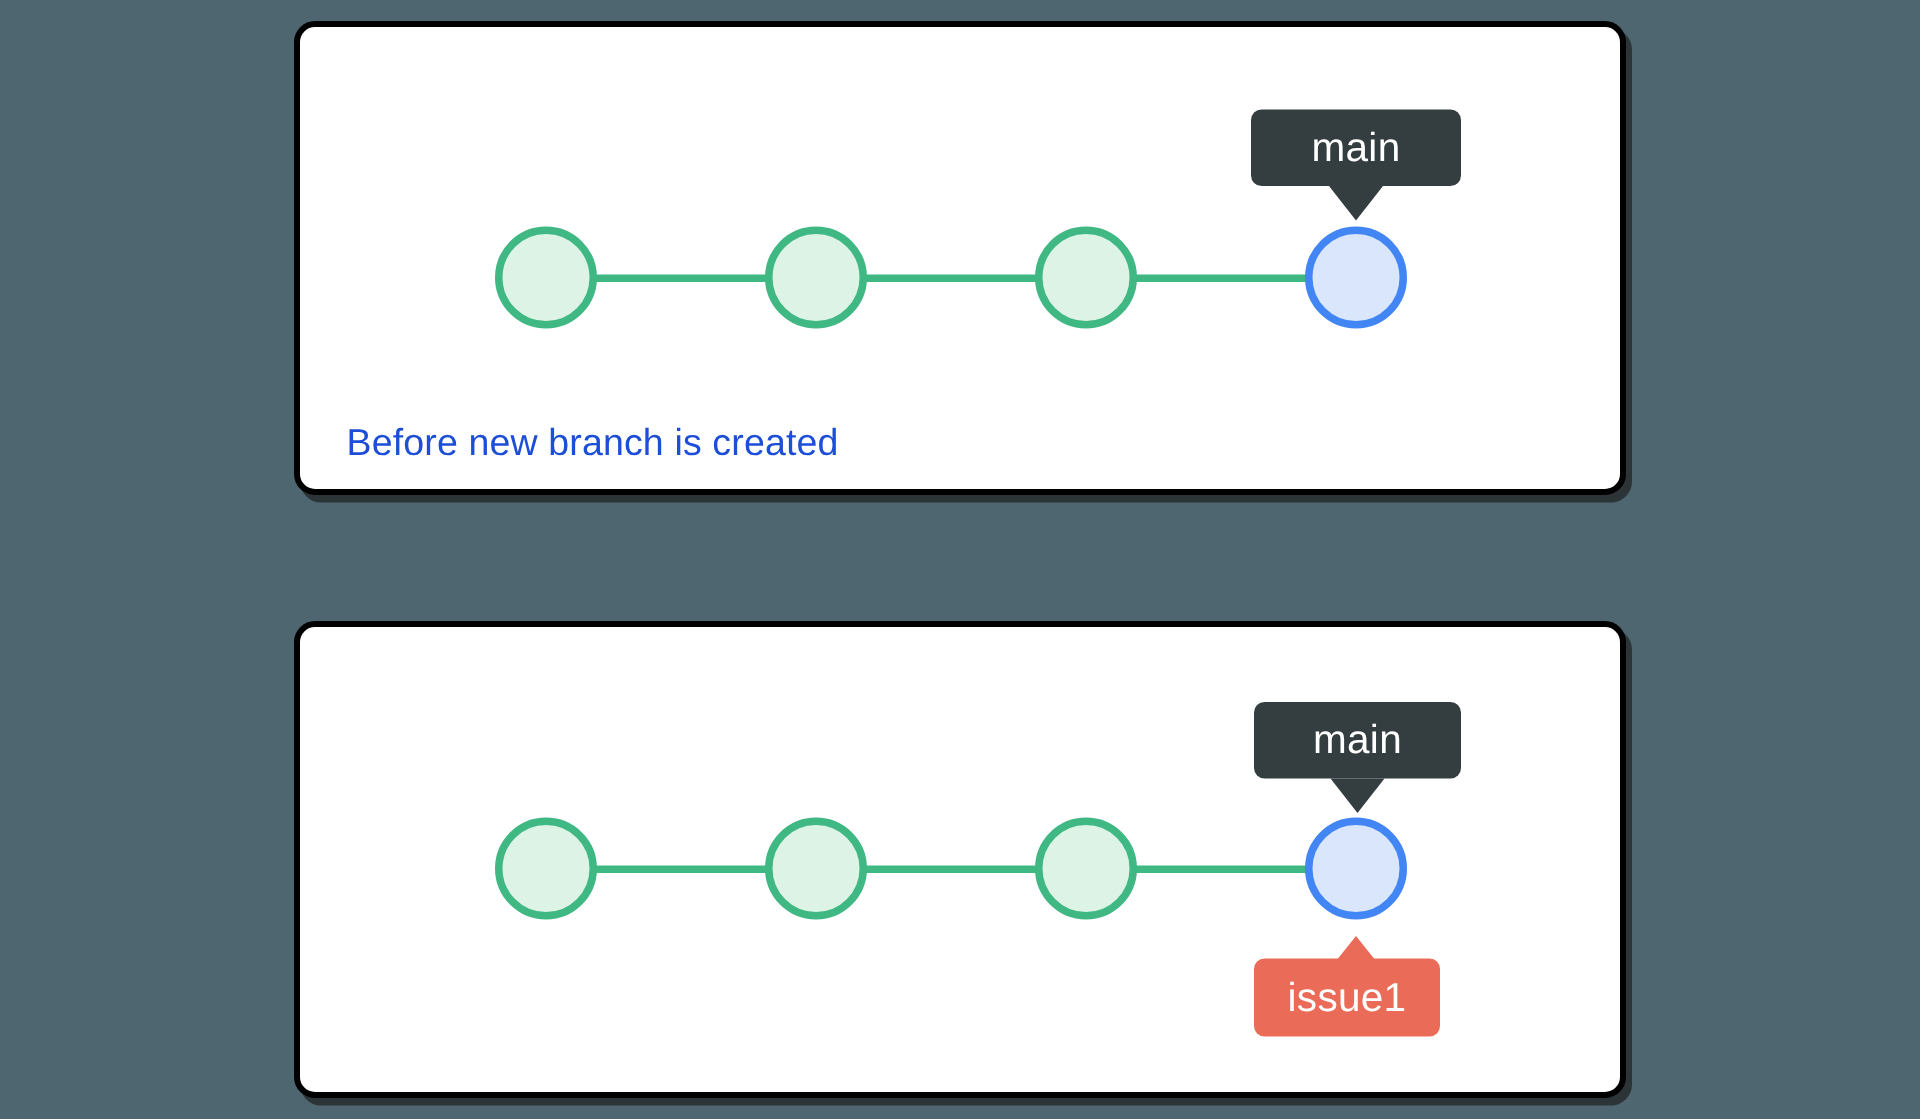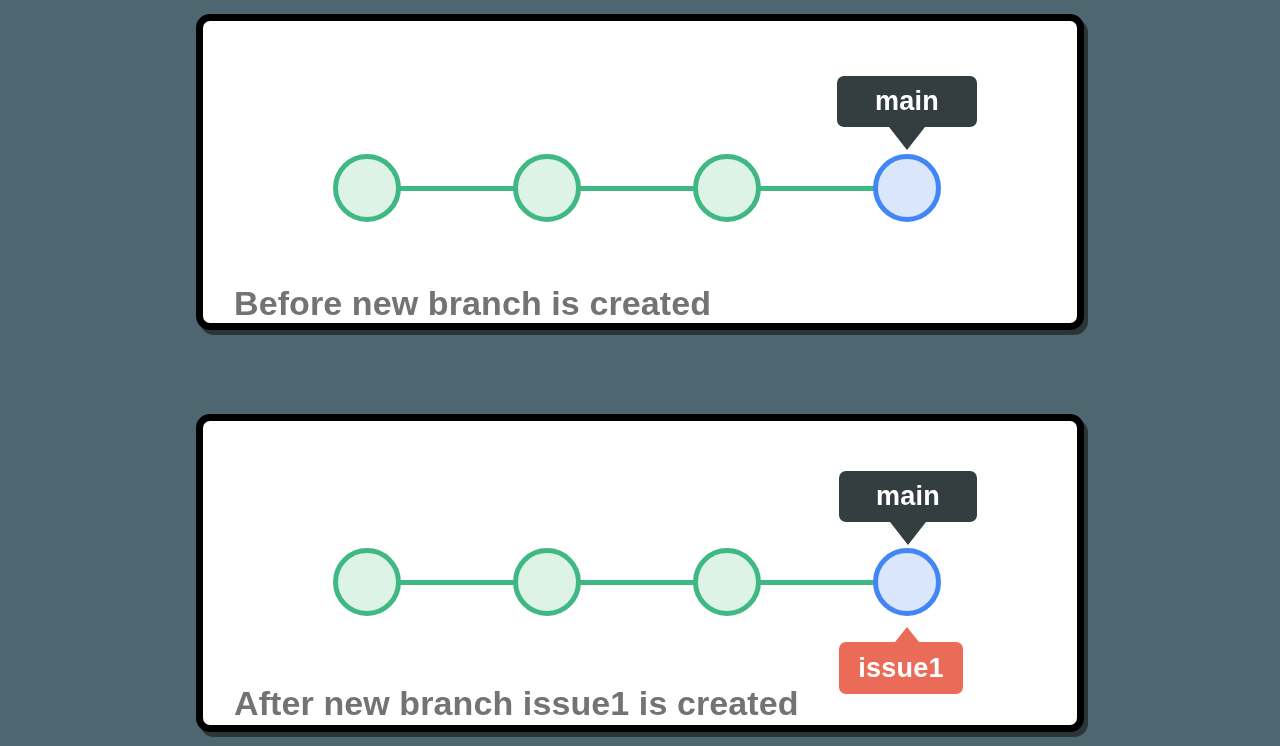--- a/index.html
+++ b/index.html
@@ -20,25 +20,24 @@
     left: 0;
     top: 0;
     width: 1280px;
     height: 746px;
   }
 
   
   .panel {
     position: absolute;
     background: #ffffff;
-    border: 7px solid #000000;
+    border: 4px solid #000000;
     border-radius: 14px;
     box-sizing: border-box;
     box-shadow: 4px 5px 0 0 #2c3437;
-    font-weight: bold;
   }
   .panel-before {
     left: 196px;
     top: 14px;
     width: 888px;
     height: 316px;
   }
   .panel-after {
     left: 196px;
     top: 414px;
@@ -114,22 +113,22 @@
     width: 0;
     height: 0;
     border-left: 20px solid transparent;
     border-right: 20px solid transparent;
     border-bottom: 25px solid #ea6b57;
   }
 
   
   .caption {
     position: absolute;
-    color: #737373;
-    font-size: 34px;
+    color: #1d4ed8;
+    font-size: 25px;
     letter-spacing: 0.1px;
     white-space: nowrap;
   }
 </style>
 </head>
 <body>
 
 <div class="stage">
 
   <div class="panel panel-before">
@@ -163,16 +162,15 @@
       <div class="node node-commit" style="left:490px; top:127px;"></div>
       <div class="node node-head" style="left:670px; top:127px;"></div>
 
       <div class="branch-label main" style="left:636px; top:50px; width:138px; height:51px;">main</div>
       <div class="tail-down" style="left:687px; top:101px;"></div>
 
       <div class="tail-up" style="left:684px; top:206px;"></div>
       <div class="branch-label issue" style="left:636px; top:221px; width:124px; height:52px;">issue1</div>
     </div>
 
-    <div class="caption" style="left:31px; top:263px;">After new branch issue1 is created</div>
   </div>
 
 </div>
 
 </body></html>

